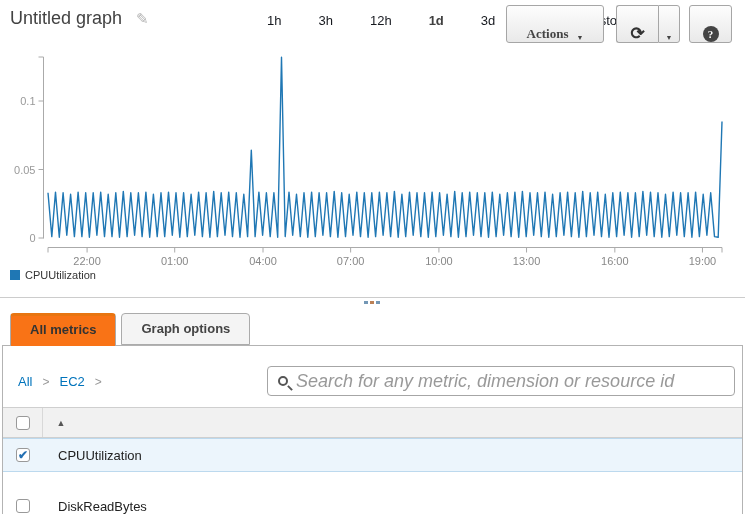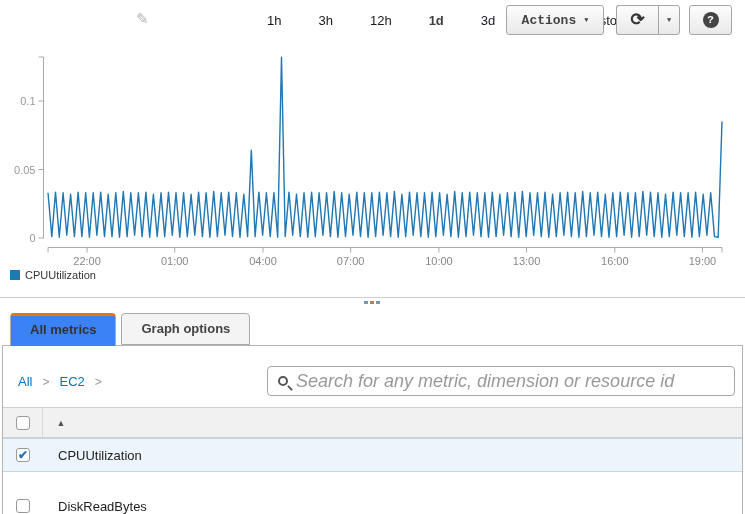--- a/index.html
+++ b/index.html
@@ -11,22 +11,22 @@
   
   .hdr { position:absolute; top:0; left:0; width:745px; height:40px; background:#fff; }
   .graph-title { position:absolute; left:10px; top:8px; font-size:18px; color:#424242; }
   .pencil { position:absolute; left:136px; top:10px; font-size:15px; color:#b3b3b3; cursor:pointer; }
   .time-ranges { position:absolute; left:243px; top:0; height:40px; display:flex; align-items:center; gap:13px; }
   .time-link { font-size:13px; color:#16191f; cursor:pointer; white-space:nowrap;margin-left:24px; }
   .time-link.selected { color:#404040; font-weight:bold; }
   .mini-caret { font-size:8px; color:#333; margin-left:4px; vertical-align:1px; }
   .btn {
     background:linear-gradient(#fdfdfd,#e9e9e9); border:1px solid #a6a6a6; border-radius:3px;
-    font-family:Liberation Mono, monospace; font-weight:bold; font-size:13px; color:#444; height:30px; cursor:pointer;
-    display:flex; align-items:center; justify-content:center;
+    font-family:Liberation Serif, serif; font-weight:bold; font-size:13px; color:#444; height:38px; cursor:pointer;
+    display:flex; align-items:flex-end; justify-content:center;
   }
   .actions-btn { position:absolute; left:506px; top:5px; width:98px; gap:8px; }
   .btn .caret { font-size:7px; color:#444; }
   .split { position:absolute; left:616px; top:5px; display:flex; }
   .split .seg1 { width:42px; border-radius:3px 0 0 3px; border-right:none; font-weight:bold; }
   .split .seg2 { width:22px; border-radius:0 3px 3px 0; }
   .refresh-glyph { font-size:17px; font-weight:bold; color:#333; line-height:1; }
   .help-btn { position:absolute; left:689px; top:5px; width:43px; }
   .help-circle { width:16px; height:16px; border-radius:50%; background:#444; color:#fff; font-size:11px;
     font-weight:bold; display:flex; align-items:center; justify-content:center; }
@@ -40,21 +40,21 @@
   .drag-handle span { width:4px; height:3px; }
   .drag-handle span:nth-child(1), .drag-handle span:nth-child(3){ background:#7397b5; }
   .drag-handle span:nth-child(2){ background:#bb8055; }
   
   .tabs { position:absolute; top:313px; left:10px; display:flex; gap:5px; z-index:3; }
   .tab {
     background:#f4f4f4; border:1px solid #ababab; border-radius:4px 4px 0 0;
     padding:0 19px; height:32px; line-height:30px; font-size:13px; font-weight:bold; color:#444; cursor:pointer;
   }
   .tab.active {
-    background:#3b82f6; border-top:3px solid #e87511; border-bottom:none;
+    background:#f97316; border-top:3px solid #e87511; border-bottom:none;
     height:33px; line-height:28px; margin-bottom:-1px; color:#333;
   }
   
   .pane { position:absolute; top:345px; left:2px; width:741px; height:210px;
     border:1px solid #b3b3b3; background:#fff; z-index:2; }
   .breadcrumb { position:absolute; left:15px; top:28px; display:flex; align-items:center; gap:10px; font-size:13px;text-align:right; }
   .crumb { color:#444; }
   .crumb.link { color:#0073bb; cursor:pointer; }
   .crumb-sep { color:#999; font-size:12px; }
   .search-box { position:absolute; left:264px; top:20px; width:468px; height:30px;
@@ -79,20 +79,21 @@
   .mrow.partial { height:12px; border-bottom:none; }
   .rlabel { display:flex; align-items:center; padding-left:15px; font-size:13px; color:#222; }
   .cb { width:14px; height:14px; border:1px solid #999; border-radius:3px; background:#fff;
     display:flex; align-items:center; justify-content:center; }
   .cb.checked { color:#2470b3; font-size:12px; font-weight:bold; line-height:12px; }
 </style>
 </head>
 <body>
 
 <div class="hdr">
+  <span class="graph-title">Untitled graph</span>
   <span class="pencil">✎</span>
   <div class="time-ranges" id="timeRanges">
       <span class="time-link">1h</span>
       <span class="time-link">3h</span>
       <span class="time-link">12h</span>
       <span class="time-link selected">1d</span>
       <span class="time-link">3d</span>
       <span class="time-link">1w</span>
       <span class="time-link">custom<span class="mini-caret">▼</span></span>
     </div>

